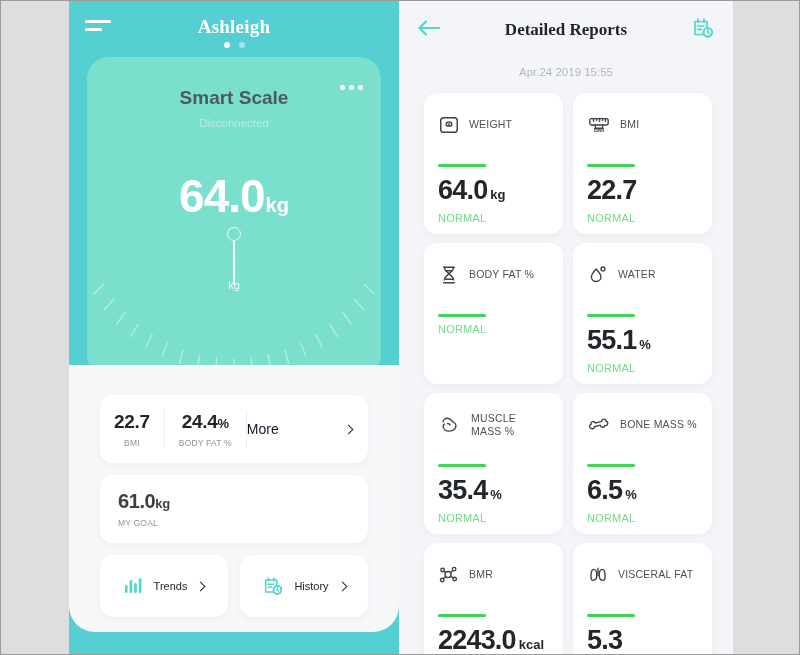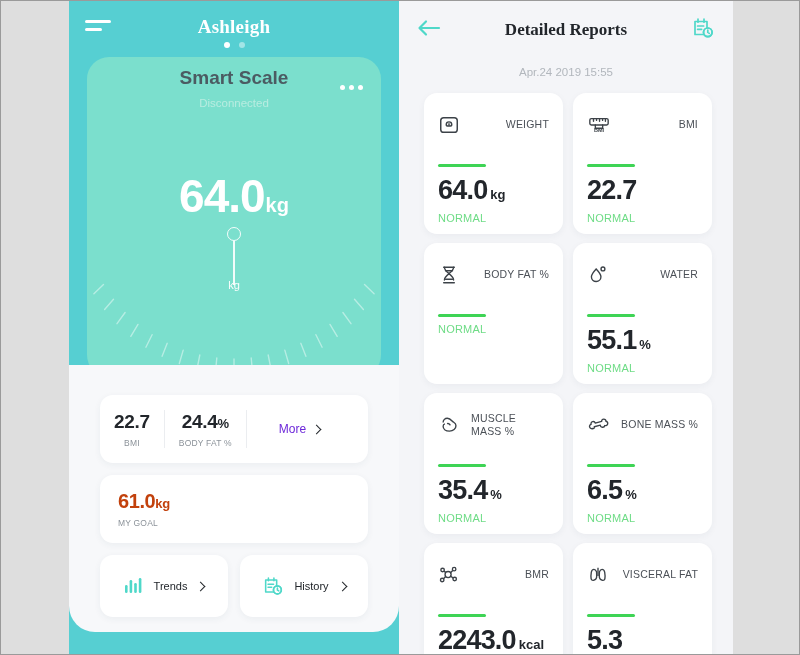--- a/index.html
+++ b/index.html
@@ -87,21 +87,21 @@
     overflow: hidden;
   }
   #dial-svg { position: absolute; left: 50%; top: 6px; transform: translateX(-50%); }
 
   #device-name {
     position: relative;
     text-align: center;
     color: #4b5b62;
     font-size: 19px;
     font-weight: bold;
-    padding-top: 10px;
+    padding-top: 30px;
   }
   #device-status {
     position: relative;
     text-align: center;
     color: #b8ece0;
     font-size: 11.5px;
     padding-top: 8px;
   }
   #more-dots {
     position: absolute;
@@ -199,43 +199,43 @@
     letter-spacing: .2px;
   }
   .divider {
     width: 1px; height: 38px;
     background: #ebedf0;
   }
   .more-link {
     flex: 1;
     display: flex;
     align-items: center;
-    justify-content: center;
+    justify-content: space-between;
     padding-right: 16px;
     gap: 7px;
-    color: #6d28d9;
-    font-size: 12px;
+    color: #0f172a;
+    font-size: 14px;
   }
   .chev {
     display: inline-block;
     width: 7px; height: 7px;
     border-top: 1.6px solid #22262b;
     border-right: 1.6px solid #22262b;
     transform: rotate(45deg);
   }
 
   #goal-card {
     left: 31px; top: 110px;
     width: 268px; height: 68px;
     display: flex;
     align-items: center;
   }
   #goal-left { padding-left: 18px; }
   #goal-left .v {
-    color: #c2410c;
+    color: #404040;
     font-size: 20px;
     font-weight: bold;
     letter-spacing: -.4px;
   }
   #goal-left .v u { text-decoration: none; font-size: 13px; }
   #goal-left .l {
     color: #8b9299;
     font-size: 8.5px;
     margin-top: 5px;
     letter-spacing: .2px;
@@ -307,21 +307,20 @@
     border-radius: 13px;
     box-shadow: 0 2px 7px rgba(40,60,80,.05);
     padding: 15px 14px 0 14px;
     position: relative;
   }
   .metric-head {
     display: flex;
     align-items: center;
     gap: 9px;
     height: 34px;
-    justify-content: space-between;
   }
   .metric-icon { flex: 0 0 auto; }
   .metric-label {
     color: #4b5057;
     font-size: 10.5px;
     letter-spacing: .2px;
     line-height: 1.25;
   }
   .metric-bar {
     width: 48px; height: 3px;

